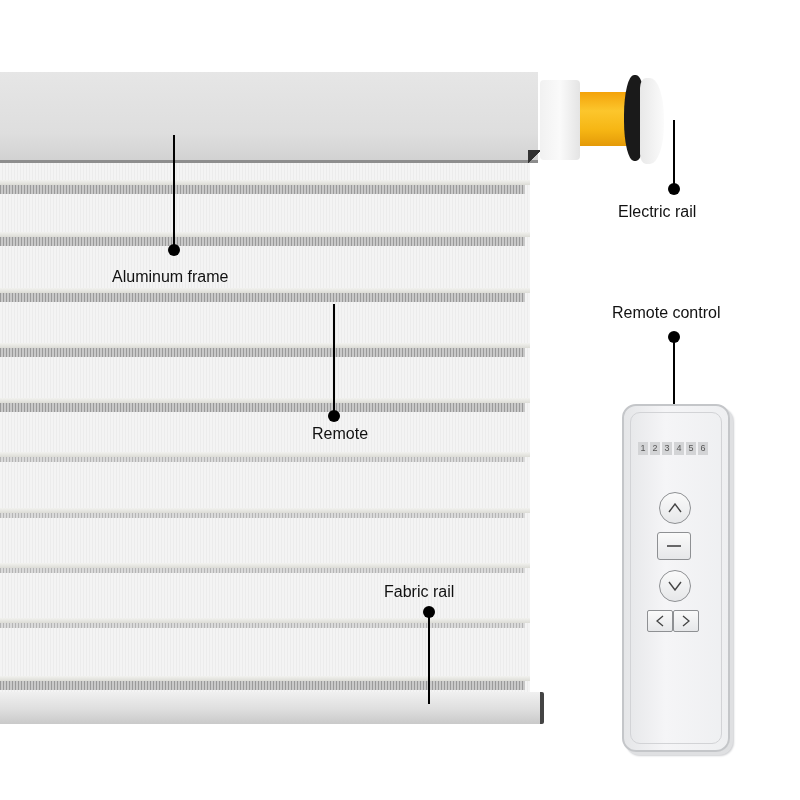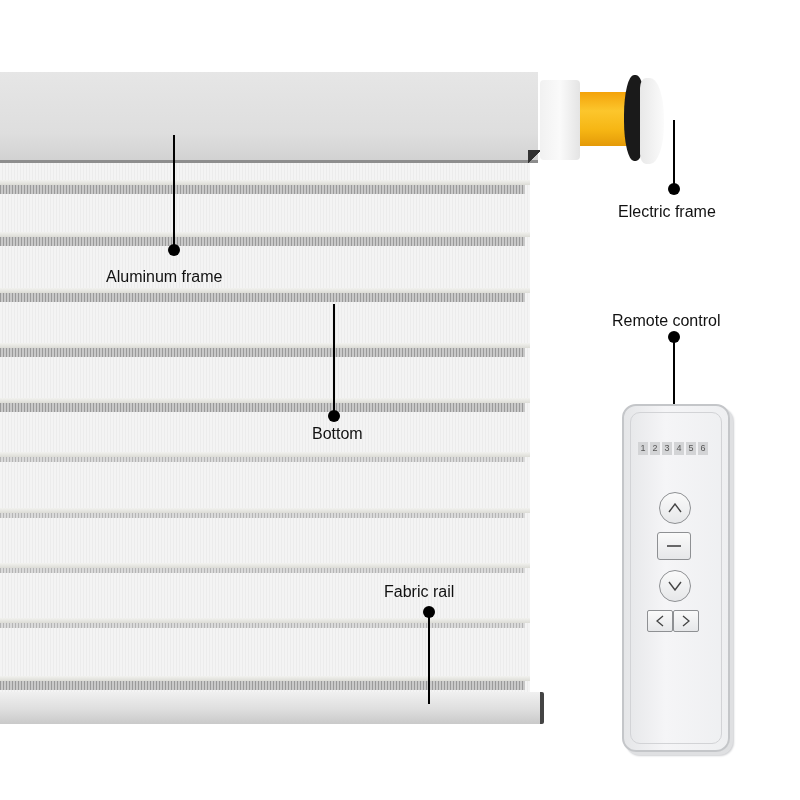--- a/index.html
+++ b/index.html
@@ -92,31 +92,31 @@
 
 <div id="motor-sleeve" class="abs"></div>
 <div id="motor-tube" class="abs"></div>
 <div id="motor-ring" class="abs"></div>
 <div id="motor-cap" class="abs"></div>
 
 <div id="bottomrail" class="abs"></div>
 
 <div class="leader" style="left:173px;top:135px;height:113px"></div>
 <div class="dot" style="left:168px;top:244px"></div>
-<div class="label" style="left:106px;top:268px">Aluminum frame</div>
+<div class="label" style="left:112px;top:268px">Aluminum frame</div>
 
 <div class="leader" style="left:673px;top:120px;height:68px"></div>
 <div class="dot" style="left:668px;top:183px"></div>
-<div class="label" style="left:618px;top:203px">Electric frame</div>
+<div class="label" style="left:618px;top:203px">Electric rail</div>
 
 <div class="leader" style="left:333px;top:304px;height:110px"></div>
 <div class="dot" style="left:328px;top:410px"></div>
-<div class="label" style="left:312px;top:425px">Bottom</div>
+<div class="label" style="left:312px;top:425px">Remote</div>
 
-<div class="label" style="left:612px;top:312px">Remote control</div>
+<div class="label" style="left:612px;top:304px">Remote control</div>
 <div class="dot" style="left:668px;top:331px"></div>
 <div class="leader" style="left:673px;top:338px;height:68px"></div>
 
 <div class="label" style="left:384px;top:583px">Fabric rail</div>
 <div class="dot" style="left:423px;top:606px"></div>
 <div class="leader" style="left:428px;top:612px;height:92px"></div>
 
 <div id="remote" class="abs">
   <div id="remote-inner"></div>
   <div id="channels">

